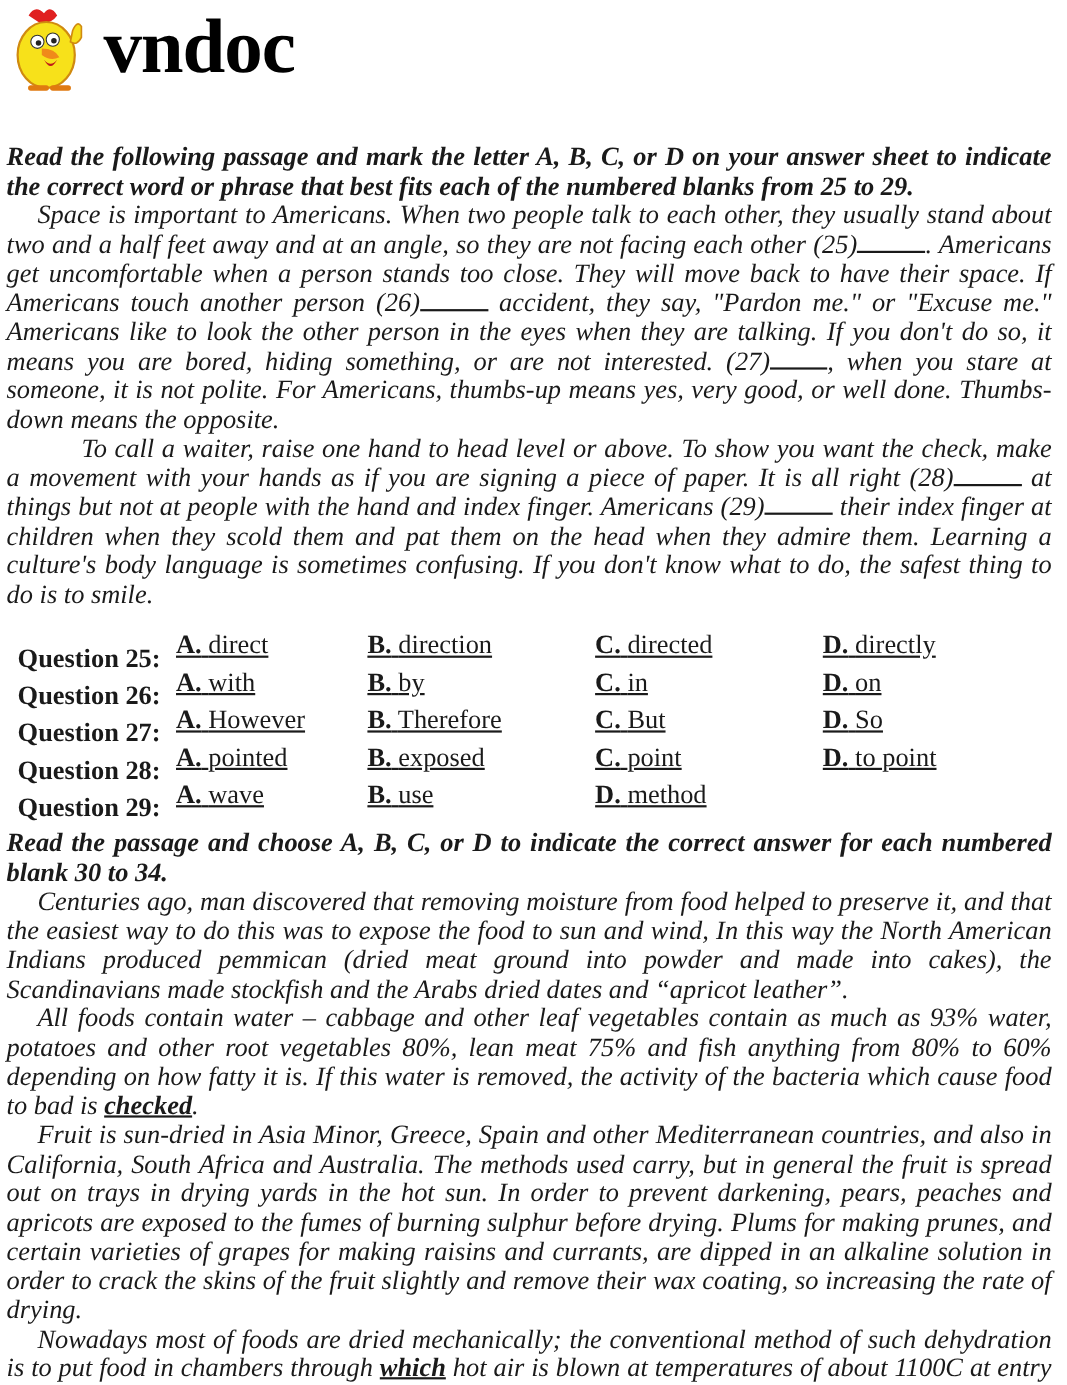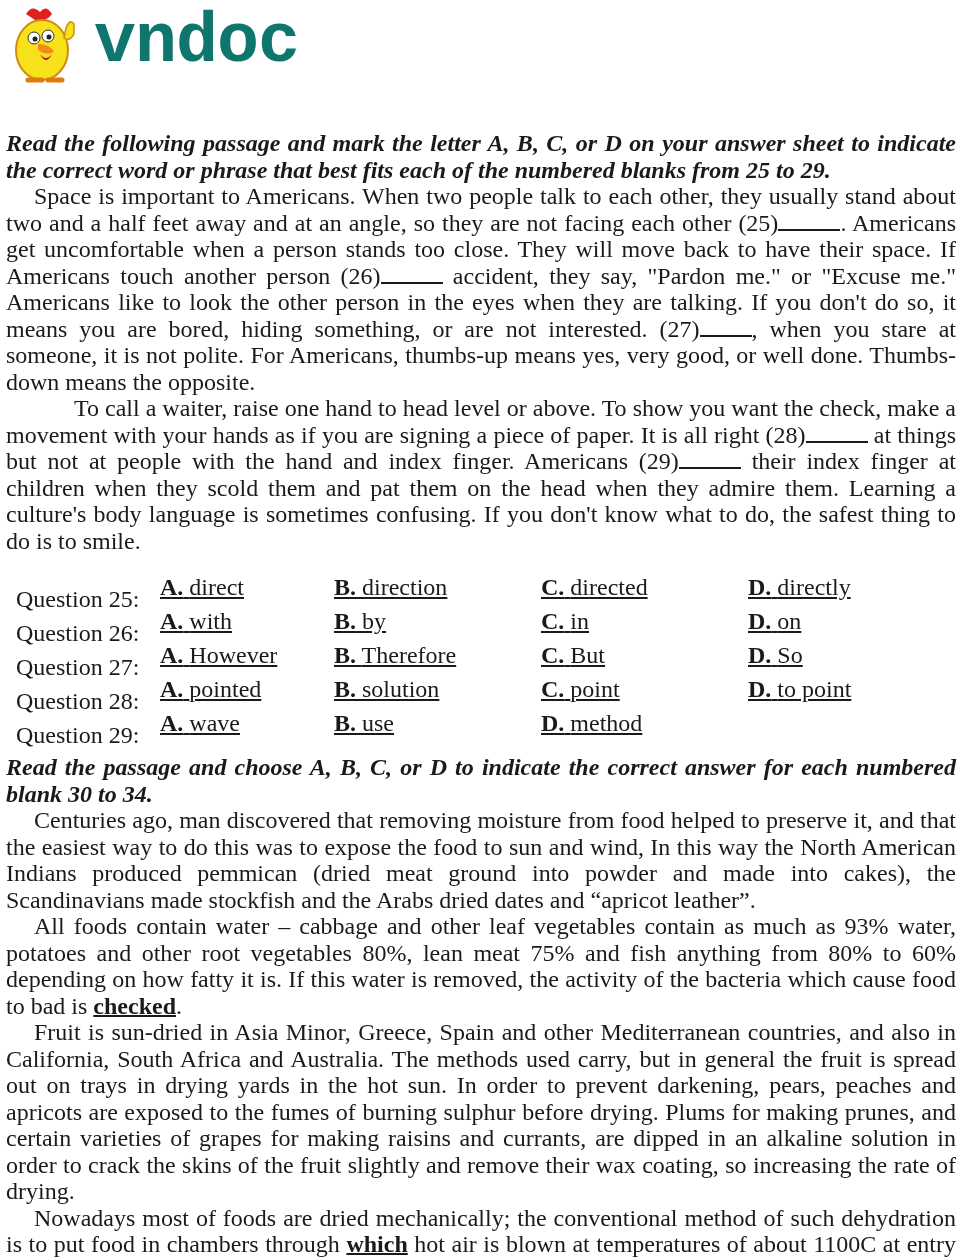--- a/index.html
+++ b/index.html
@@ -1,30 +1,30 @@
 <!DOCTYPE html>
 <html><head>
 <meta charset="utf-8">
 <style>
   html, body { margin: 0; padding: 0; background: #ffffff; }
   body { width: 970px; height: 1259px; position: relative; overflow: hidden; color: #1a1a1a;
          font-family: "Liberation Serif", "DejaVu Serif", serif; }
   .logo { position: absolute; left: 4px; top: 4px; height: 84px; display: flex; align-items: center; }
   .chick { width: 84px; height: 84px; position: relative; }
-  .logo-text { font-family: Liberation Mono, monospace; font-weight: bold; font-size: 70px; color: #0f766e;
+  .logo-text { font-family: Liberation Serif, serif; font-weight: bold; font-size: 70px; color: #000000;
                letter-spacing: -1px; line-height: 1; margin-left: 6px; margin-top: -6px; }
   .page { position: absolute; left: 6px; top: 130px; width: 950px; font-size: 24px; line-height: 26.5px; }
   .instr { font-weight: bold; font-style: italic; text-align: justify; }
-  .para { text-align: justify; text-indent: 28px; }
+  .para { text-align: justify; text-indent: 28px; font-style: italic; }
   .para.deep { text-indent: 68px; }
   .blank { display: inline-block; border-bottom: 2px solid #1a1a1a; height: 18px; vertical-align: baseline; }
   .b6 { width: 62px; } .b5 { width: 52px; }
   .q-table { margin-top: 16px; margin-bottom: 14px; margin-left: 10px; }
   .q-row { display: flex; height: 34px; align-items: center; }
-  .q-label { width: 144px; font-weight: normal; margin-top: 24px; }
+  .q-label { width: 144px; font-weight: bold; margin-top: 24px; }
   .q-opt { width: 207px; text-decoration: underline; }
   .q-opt:first-of-type { }
   .q-opt.a { width: 174px; }
   .letter { font-weight: bold; }
   .ul { font-weight: bold; text-decoration: underline; text-decoration-thickness: 2px; }
 </style>
 </head>
 <body>
 
 <div class="logo">
@@ -70,21 +70,21 @@
     <div class="q-row">
       <span class="q-label">Question 27:</span>
       <span class="q-opt a"><span class="letter">A.</span> <span>However</span></span>
       <span class="q-opt"><span class="letter">B.</span> <span>Therefore</span></span>
       <span class="q-opt"><span class="letter">C.</span> <span>But</span></span>
       <span class="q-opt"><span class="letter">D.</span> <span>So</span></span>
     </div>
     <div class="q-row">
       <span class="q-label">Question 28:</span>
       <span class="q-opt a"><span class="letter">A.</span> <span>pointed</span></span>
-      <span class="q-opt"><span class="letter">B.</span> <span>solution</span></span>
+      <span class="q-opt"><span class="letter">B.</span> <span>exposed</span></span>
       <span class="q-opt"><span class="letter">C.</span> <span>point</span></span>
       <span class="q-opt"><span class="letter">D.</span> <span>to point</span></span>
     </div>
     <div class="q-row">
       <span class="q-label">Question 29:</span>
       <span class="q-opt a"><span class="letter">A.</span> <span>wave</span></span>
       <span class="q-opt"><span class="letter">B.</span> <span>use</span></span>
       <span class="q-opt"><span class="letter">D.</span> <span>method</span></span>
     </div>
   </div>

